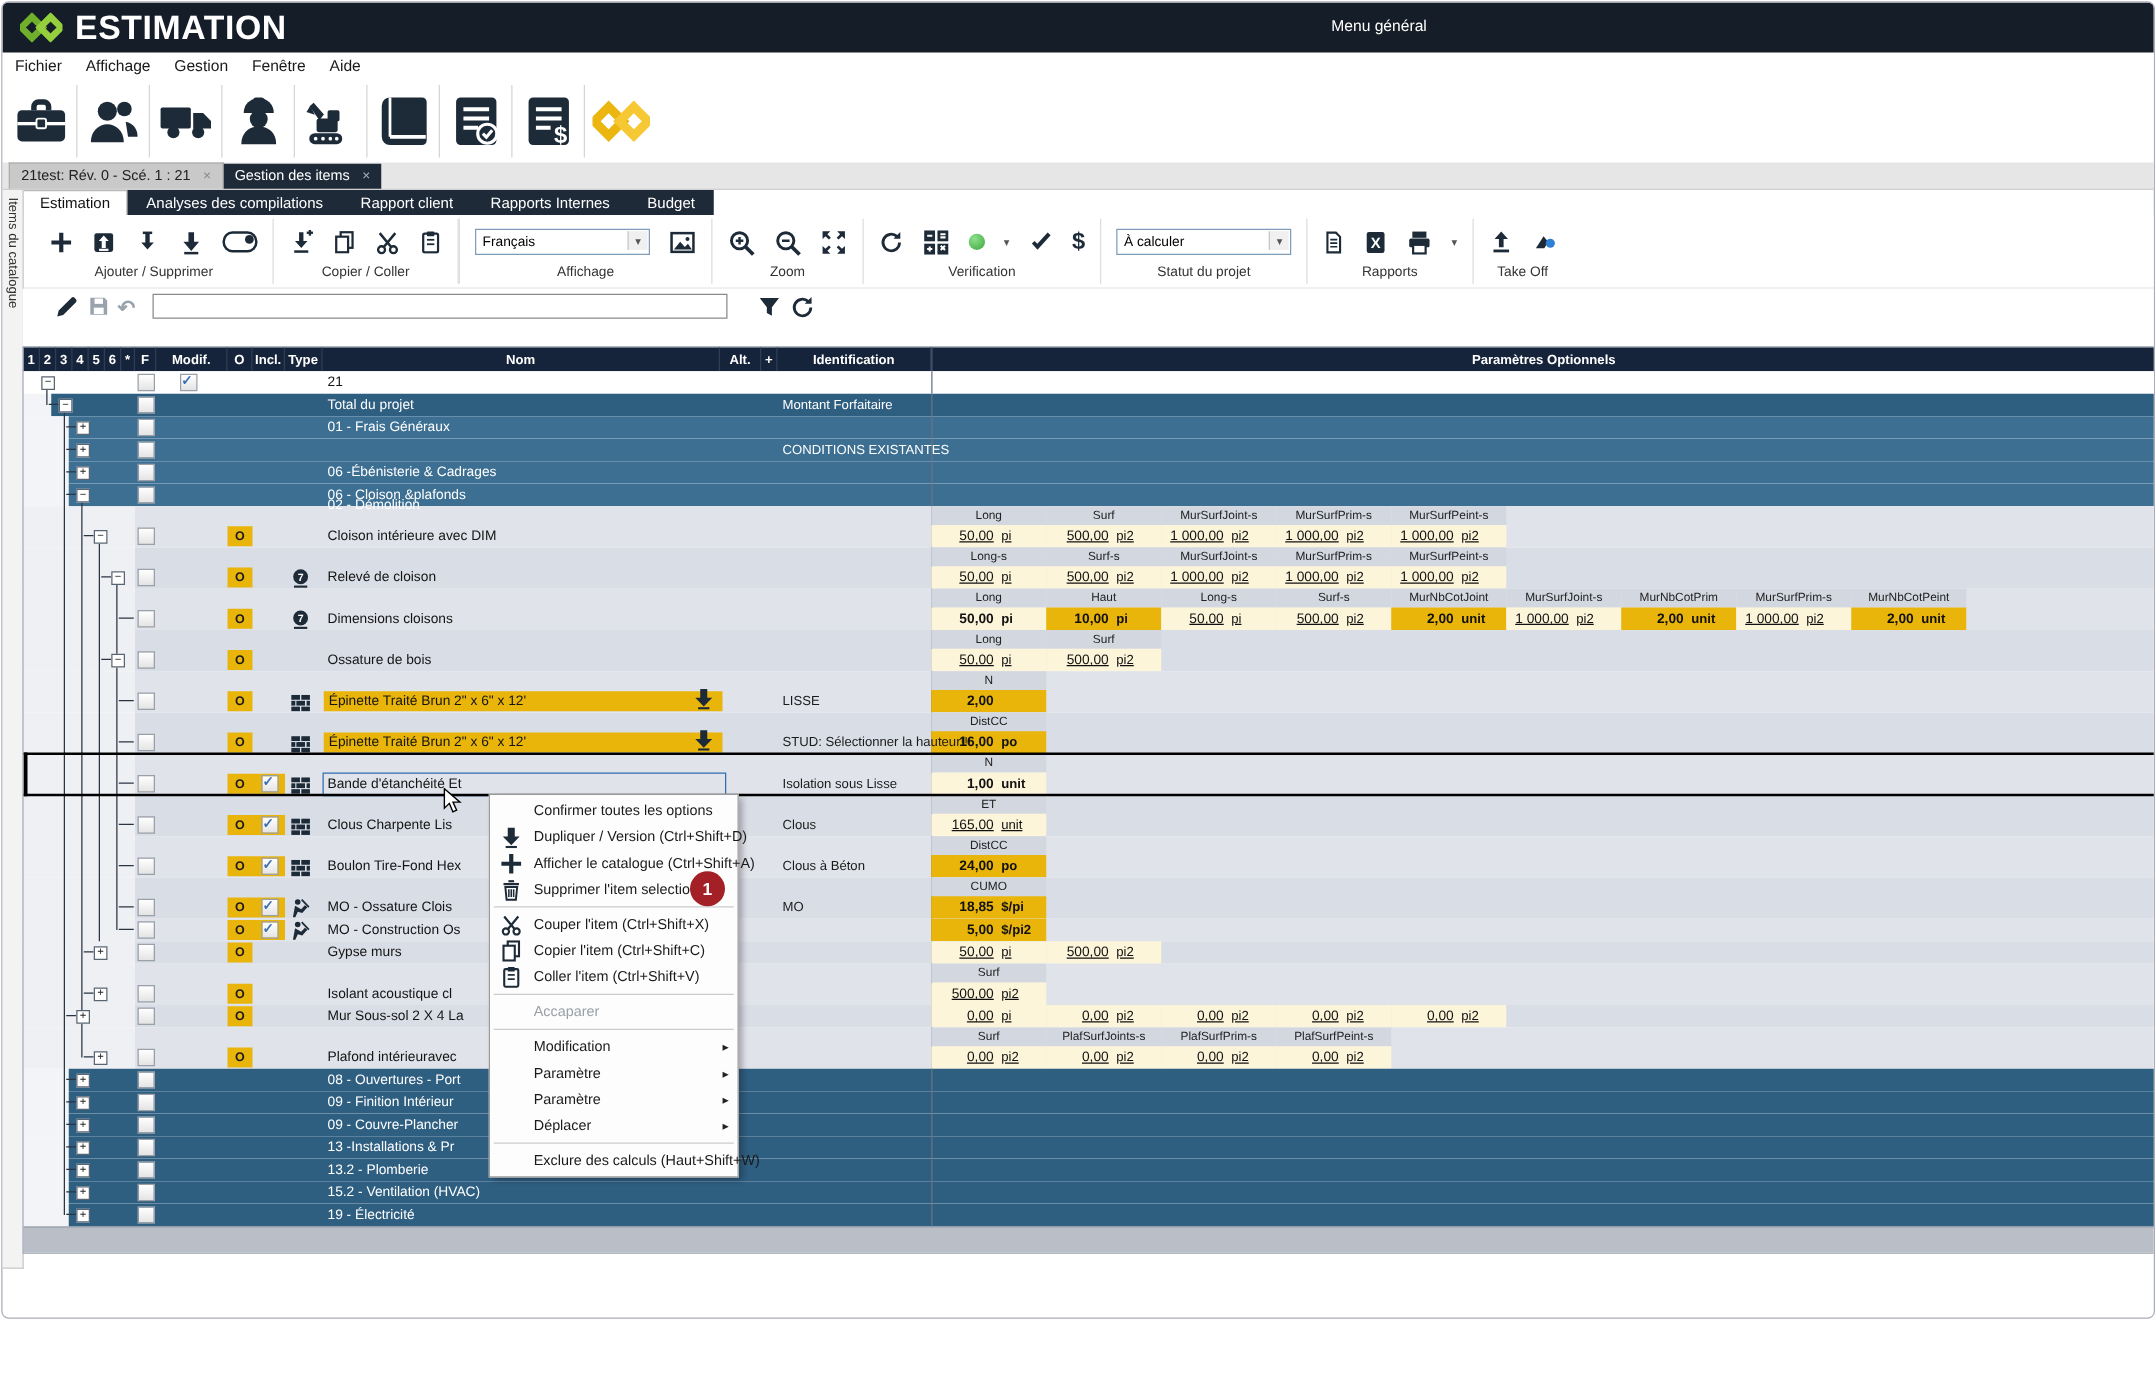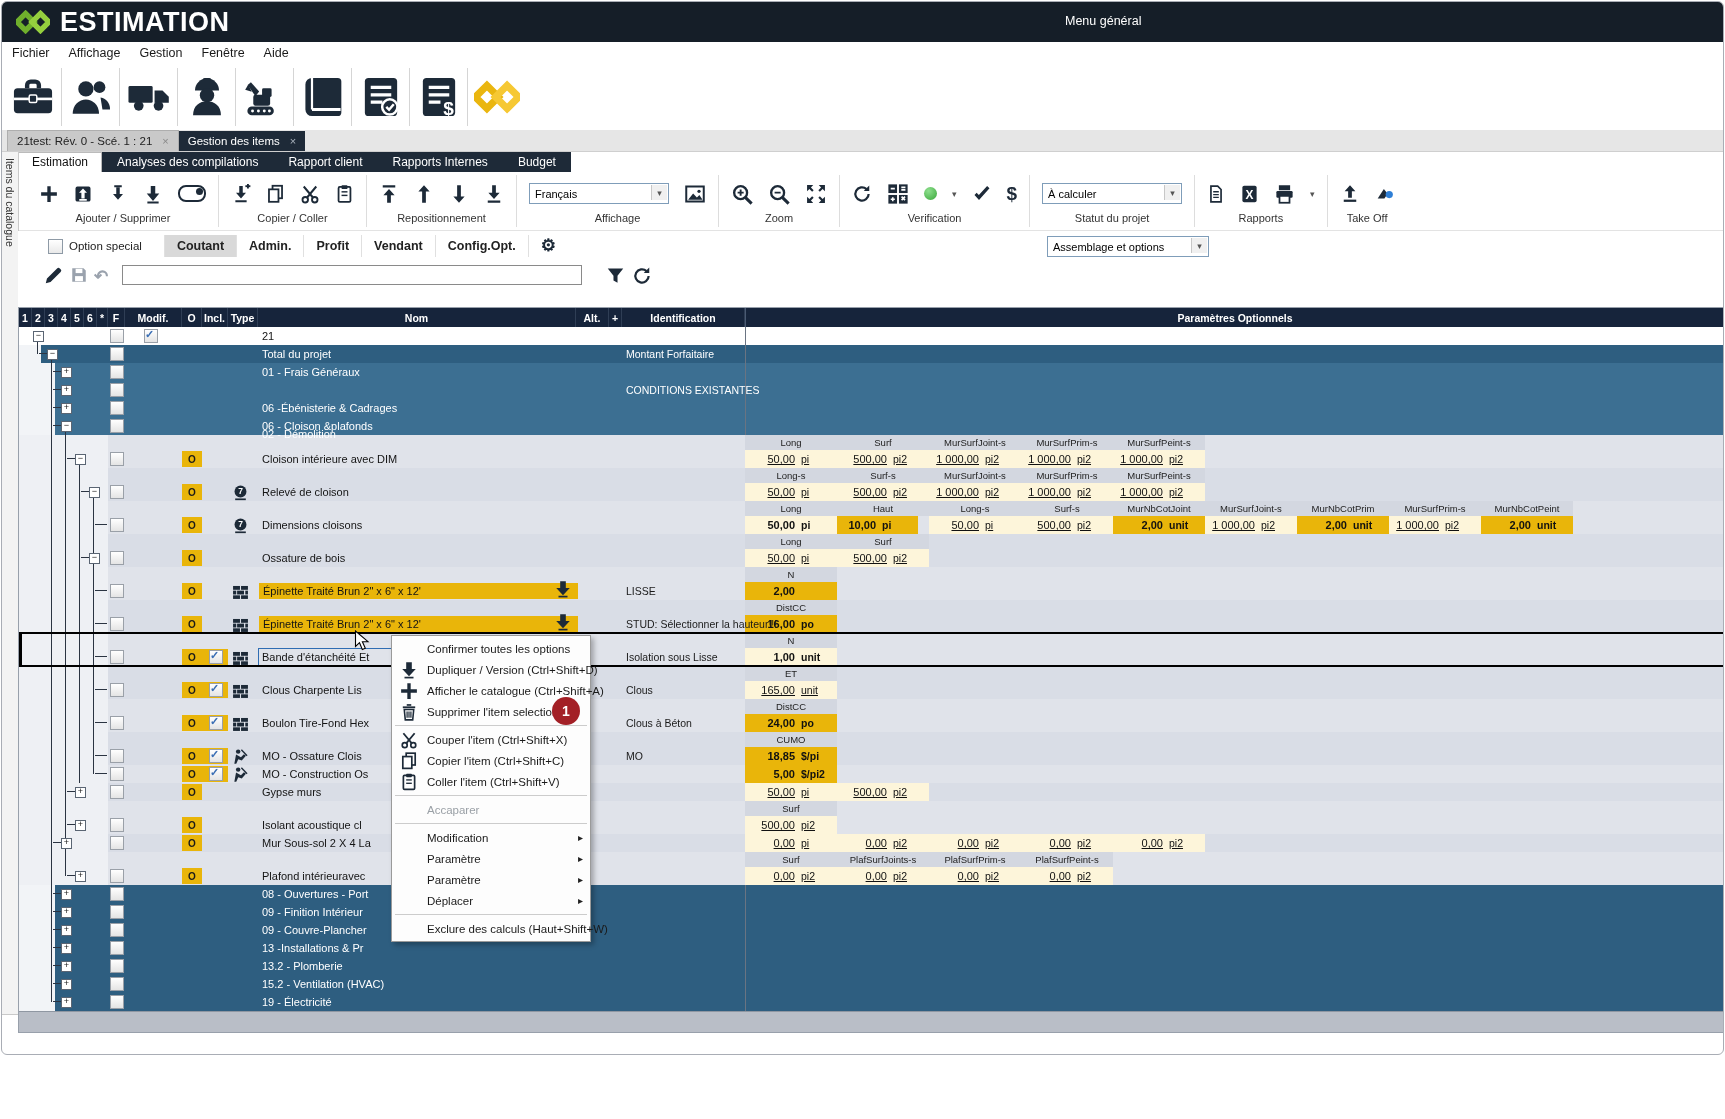--- a/index.html
+++ b/index.html
@@ -304,47 +304,20 @@
                   <rect x="3" y="2.5" width="10" height="12.5" rx="1" fill="none" stroke="#1d2a38" stroke-width="1.5"></rect>
                   <rect x="5.5" y="1" width="5" height="3.2" rx="0.6" fill="#1d2a38"></rect>
                   <rect x="5.5" y="6" width="5" height="1.2" fill="#1d2a38"></rect>
                   <rect x="5.5" y="9" width="5" height="1.2" fill="#1d2a38"></rect>
                 </svg>
               </span>
           </div>
           <div class="rlabel">Copier / Coller</div>
         </div>
         <div class="rsep"></div>
-        <div class="rgroup">
-          <div class="ricons">
-            <span class="ic">
-                <svg width="20" height="20" viewBox="0 0 16 16">
-                  <rect x="3" y="1" width="10" height="1.8" fill="#1d2a38"></rect>
-                  <path d="M8 4l4.5 5H9.5v6h-3V9H3.5z" fill="#1d2a38"></path>
-                </svg>
-              </span>
-            <span class="ic">
-                <svg width="20" height="20" viewBox="0 0 16 16">
-                  <path d="M8 1l4.5 5H9.5v9h-3V6H3.5z" fill="#1d2a38"></path>
-                </svg>
-              </span>
-            <span class="ic">
-                <svg width="20" height="20" viewBox="0 0 16 16">
-                  <path d="M8 15L3.5 10h3V1h3v9h3z" fill="#1d2a38"></path>
-                </svg>
-              </span>
-            <span class="ic">
-                <svg width="20" height="20" viewBox="0 0 16 16">
-                  <rect x="3" y="13.2" width="10" height="1.8" fill="#1d2a38"></rect>
-                  <path d="M8 12L3.5 7h3V1h3v6h3z" fill="#1d2a38"></path>
-                </svg>
-              </span>
-          </div>
-          <div class="rlabel">Repositionnement</div>
-        </div>
         <div class="rsep"></div>
         <div class="rgroup">
           <div class="ricons">
             <div class="combo">
                 <span>Français</span>
               </div>
             <span class="ic">
                 <svg width="22" height="20" viewBox="0 0 16 16">
                   <rect x="1" y="2" width="14" height="12" fill="none" stroke="#1d2a38" stroke-width="1.6"></rect>
                   <circle cx="11.2" cy="5.8" r="1.3" fill="#1d2a38"></circle>
@@ -472,37 +445,20 @@
                 <svg width="20" height="18" viewBox="0 0 16 16">
                   <path d="M1.5 12L7 3.5l3.3 4.2L7.5 12z" fill="#1d2a38"></path>
                   <circle cx="11.8" cy="8.5" r="3.2" fill="#2e7fd6"></circle>
                 </svg>
               </span>
           </div>
           <div class="rlabel">Take Off</div>
         </div>
       </div>
 
-      <div class="optrow">
-        <span class="ckbx"></span>
-        <span style="font-size:11.5px;color:#222;">Option special</span>
-        <div class="otabs">
-          <div class="otab on">Coutant</div>
-          <div class="otab">Admin.</div>
-          <div class="otab">Profit</div>
-          <div class="otab">Vendant</div>
-          <div class="otab">Config.Opt.</div>
-          <div class="otab ic">
-              <span style="font-size:17px;color:#1d2a38;line-height:14px;">⚙</span>
-            </div>
-        </div>
-        <div class="combo optsel">
-            <span>Assemblage et options</span>
-          </div>
-      </div>
 
       <div class="searchrow">
         <span class="srici ic" style="left:26px;">
             <svg width="19" height="19" viewBox="0 0 16 16">
               <path d="M1.5 14.5l1-4L11 2a1.6 1.6 0 0 1 2.3 0l.7.7a1.6 1.6 0 0 1 0 2.3L5.5 13.5z" fill="#1d2a38"></path>
             </svg>
           </span>
         <span class="srici ic" style="left:52px;">
             <svg width="18" height="18" viewBox="0 0 16 16">
               <path d="M2 2h10l2 2v10H2z" fill="#9aa2ad"></path>
@@ -688,21 +644,21 @@
               <div class="ph" style="position: absolute; left: 1002px; top: 0px; width: 92px; height: 15px;">Surf-s</div>
               <div class="ph" style="position: absolute; left: 1094px; top: 0px; width: 92px; height: 15px;">MurNbCotJoint</div>
               <div class="ph" style="position: absolute; left: 1186px; top: 0px; width: 92px; height: 15px;">MurSurfJoint-s</div>
               <div class="ph" style="position: absolute; left: 1278px; top: 0px; width: 92px; height: 15px;">MurNbCotPrim</div>
               <div class="ph" style="position: absolute; left: 1370px; top: 0px; width: 92px; height: 15px;">MurSurfPrim-s</div>
               <div class="ph" style="position: absolute; left: 1462px; top: 0px; width: 92px; height: 15px;">MurNbCotPeint</div>
               <div class="pc plain" style="position: absolute; left: 726px; top: 15px; width: 92px; height: 18px;">
                 <span>50,00</span>
                 <span class="u">pi</span>
               </div>
-              <div class="pc yellow" style="position: absolute; left: 818px; top: 15px; width: 81px; height: 18px;">
+              <div class="pc yellow" style="position: absolute; left: 818px; top: 15px; width: 92px; height: 18px;">
                 <span>10,00</span>
                 <span class="u">pi</span>
               </div>
               <div class="pc link" style="position: absolute; left: 910px; top: 15px; width: 92px; height: 18px;">
                 <span>50,00</span>
                 <span class="u">pi</span>
               </div>
               <div class="pc link" style="position: absolute; left: 1002px; top: 15px; width: 92px; height: 18px;">
                 <span>500,00</span>
                 <span class="u">pi2</span>

